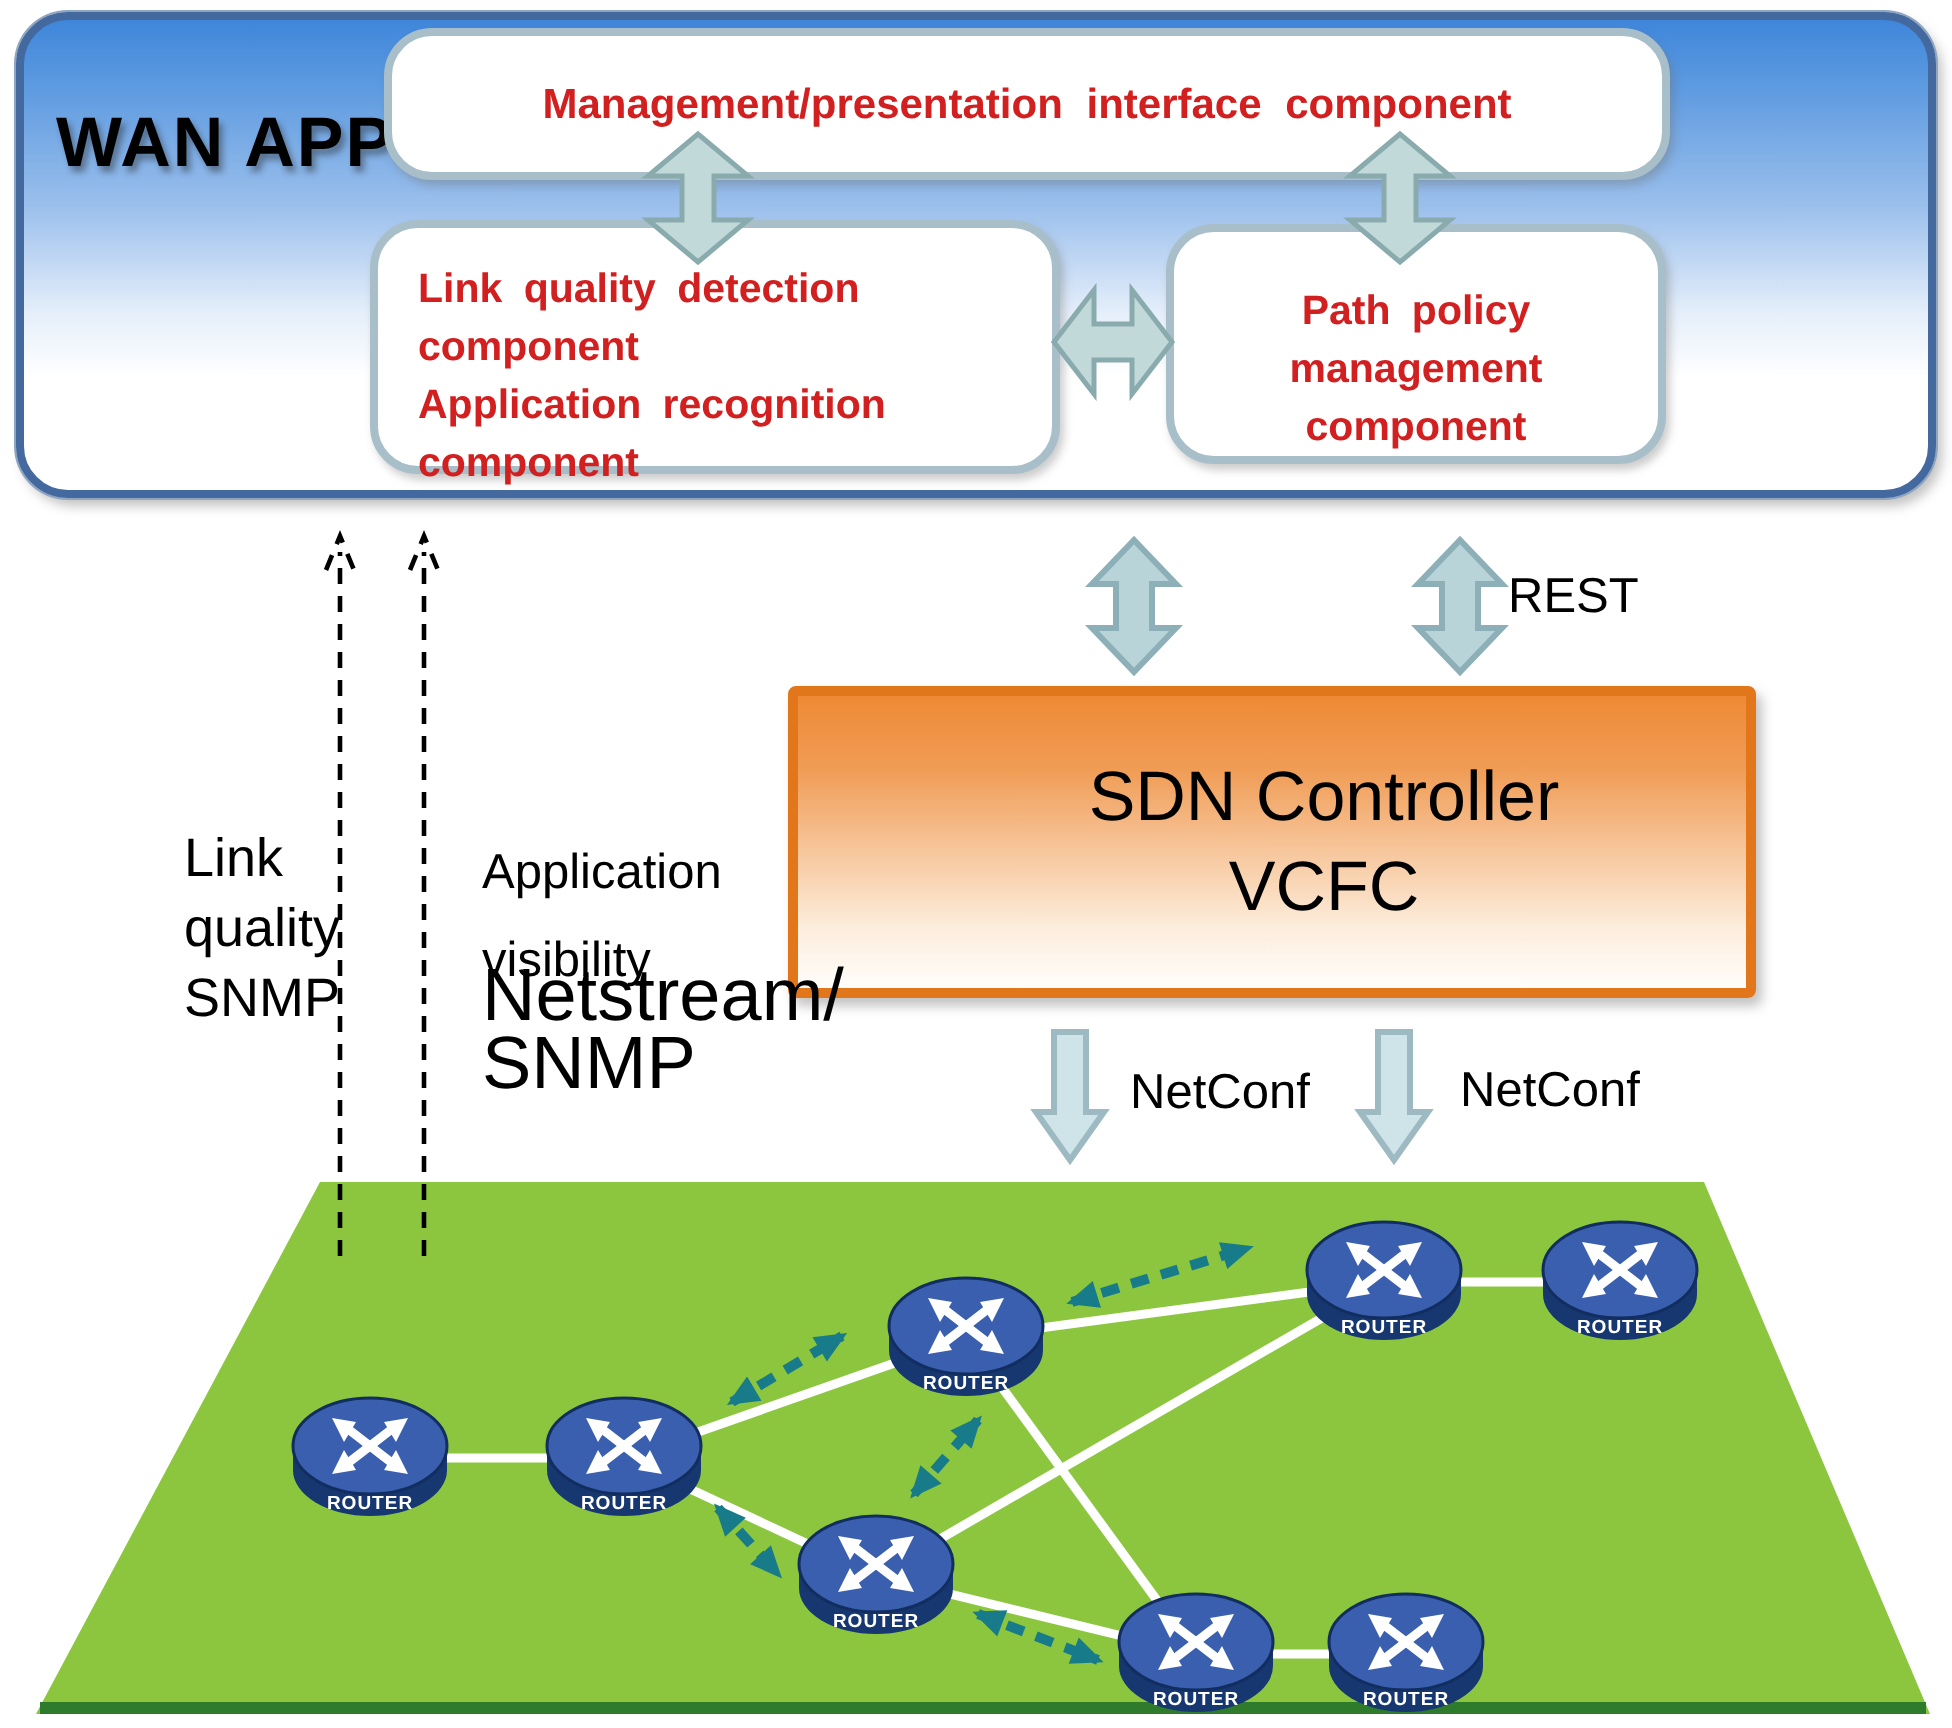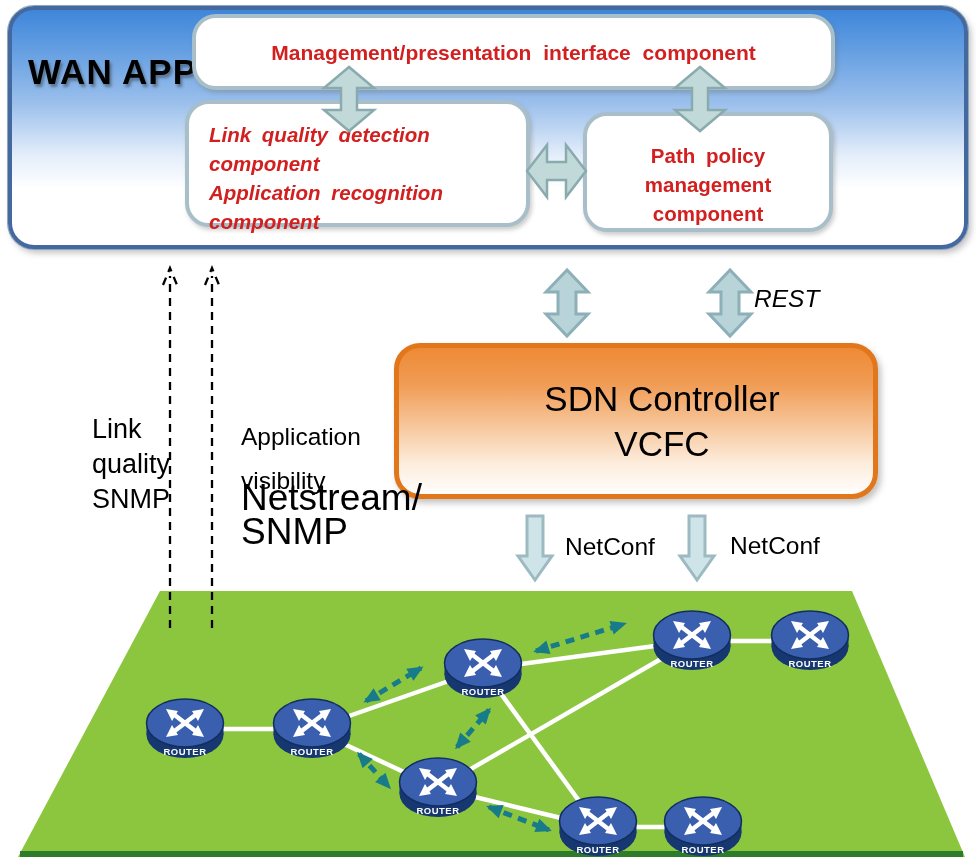--- a/index.html
+++ b/index.html
@@ -19,39 +19,39 @@
   .wan-title{
     position:absolute;left:16px;top:18px;font-size:35px;font-weight:bold;color:#000;
     letter-spacing:1px;text-shadow:2px 3px 3px rgba(40,40,40,.45);margin-top:24px;
   }
   .cbox{
     position:absolute;box-sizing:border-box;background:#fff;
     border:4px solid #a8bfc9;border-radius:24px;
     box-shadow:2px 3px 4px rgba(110,110,110,.35);
   }
   .mgmt-box{left:180px;top:4px;width:643px;height:76px;display:flex;align-items:center;justify-content:center;}
-  .linkq-box{left:173px;top:90px;width:345px;height:127px;padding:16px 10px 0 20px;font-style:italic;}
+  .linkq-box{left:173px;top:100px;width:345px;height:127px;padding:16px 10px 0 20px;}
   .pathp-box{left:571px;top:102px;width:250px;height:120px;display:flex;align-items:flex-end;justify-content:center;text-align:center;}
   .red-label{color:#d21f1f;font-weight:bold;font-size:20.5px;line-height:29px;word-spacing:5px;}
   .mgmt-box .red-label{font-size:21px;word-spacing:6px;}
 
   
   .sdn-panel{
     position:absolute;left:394px;top:343px;width:484px;height:156px;
-    box-sizing:border-box;border:5px solid #e2761b;border-radius:26px;
+    box-sizing:border-box;border:5px solid #e2761b;border-radius:4px;
     background:linear-gradient(180deg,#ee8a36 0%,#f09c55 25%,#f7c9a0 55%,#fdeede 80%,#fffdfb 100%);
     box-shadow:3px 4px 6px rgba(120,120,120,.45);
     display:flex;align-items:center;justify-content:center;
   }
   .sdn-title{font-size:35px;line-height:45px;color:#000;text-align:center;padding-left:52px;}
 
   
   .lbl{position:absolute;color:#000;font-size:24.5px;line-height:31px;}
   .register{left:589px;top:282px;}
-  .rest{left:754px;top:283px;font-style:italic;}
+  .rest{left:754px;top:283px;}
   .openflow{left:565px;top:531px;}
   .netconf{left:730px;top:530px;}
   .linkq-snmp{left:44px;top:412px;font-size:27px;line-height:35px;margin-left:48px;}
   .appvis{left:241px;top:415px;font-size:24.5px;line-height:44px;}
   .netstream{left:241px;top:481px;font-size:37px;line-height:34px;}
 
   
   #overlay{position:absolute;left:0;top:0;pointer-events:none;font-family:"Liberation Sans",sans-serif;}
   .block-arrow{fill:#c2d9d9;stroke:#8aabae;stroke-width:2.5;}
   .nb-arrow{fill:#b9d4d8;stroke:#8db0b8;stroke-width:3;}

